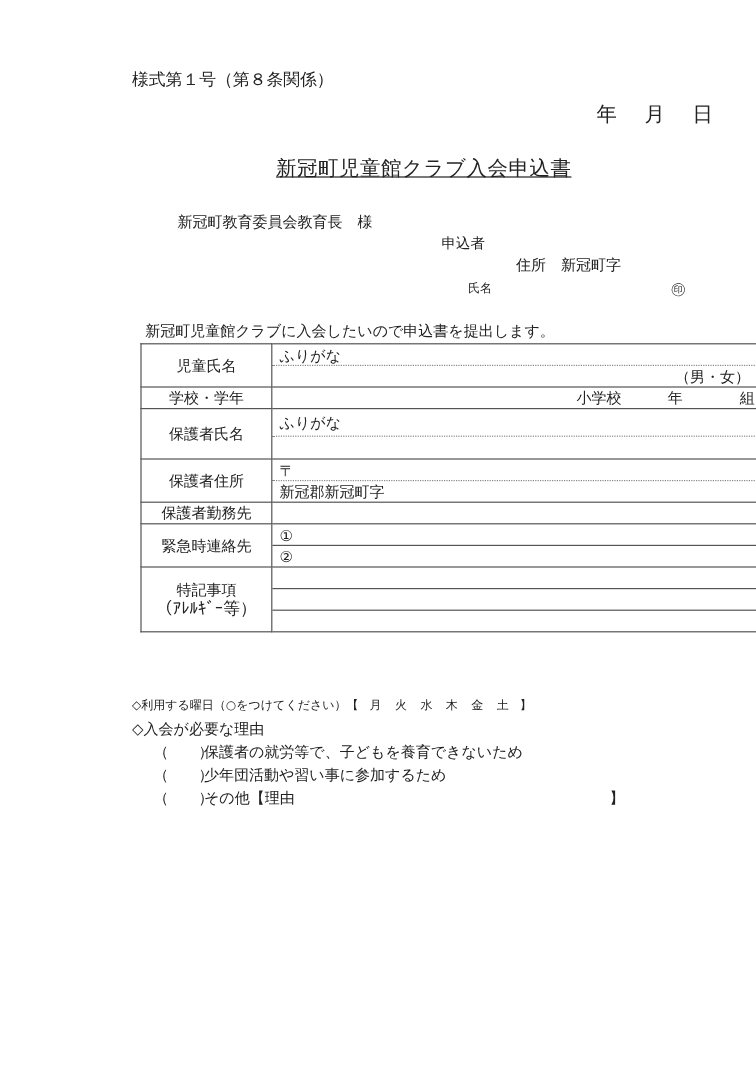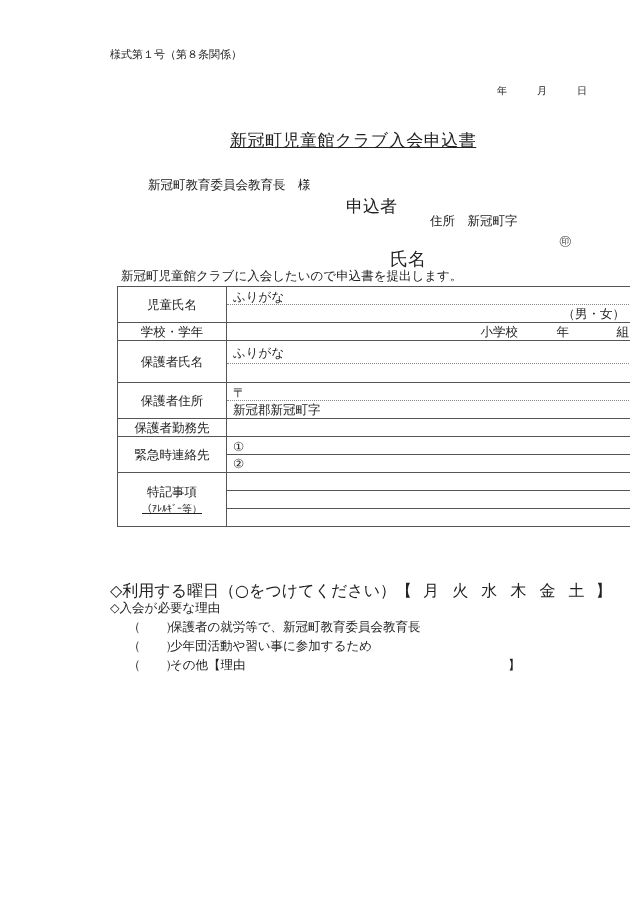--- a/index.html
+++ b/index.html
@@ -2,46 +2,46 @@
 <html><head>
 <meta charset="utf-8">
 <style>
   html, body { margin: 0; padding: 0; background: #ffffff; }
   body {
     width: 630px; height: 903px; position: relative; overflow: hidden;
     font-family: "DejaVu Serif", "Liberation Serif", serif;
     color: #222222; font-size: 12px;
   }
   .abs { position: absolute; white-space: nowrap; }
-  .form-no { left: 110px; top: 47px; font-size: 11px; }
-  .date { left: 497px; top: 84px; font-size: 10px; }
+  .form-no { left: 110px; top: 58px; font-size: 14px; }
+  .date { left: 497px; top: 84px; font-size: 17px; }
   .date span { display: inline-block; }
   .title { left: 230px; top: 129px; font-size: 17px; letter-spacing: 0.5px; text-decoration: underline; }
   .addressee { left: 148px; top: 177px; font-size: 12.5px; }
-  .applicant { left: 346px; top: 195px; font-size: 17px; }
+  .applicant { left: 368px; top: 195px; font-size: 12px; }
   .addr { left: 390px; top: 213px; font-size: 12.5px; margin-left: 40px; }
-  .name { left: 390px; top: 247px; font-size: 18px; }
+  .name { left: 390px; top: 233px; font-size: 10px; }
   .seal { left: 559px; top: 233px; font-size: 12.5px; }
   .intro { left: 121px; top: 268px; font-size: 12.5px; }
 
   table.form {
     position: absolute; left: 117px; top: 286px; width: 519px;
     border-collapse: collapse; table-layout: fixed; font-size: 12.5px;
   }
   table.form td { border: 1px solid #555; padding: 0; vertical-align: middle; }
   td.label { width: 108px; text-align: center; line-height: 17px; }
   .sub { display: block; height: 17px; line-height: 17px; padding-left: 6px; box-sizing: border-box; }
   .sub.dotted { border-bottom: 1px dotted #888; }
   .sub.solid { border-bottom: 1px solid #555; }
   .right { text-align: right; padding-right: 10px; }
   .school { display: flex; justify-content: flex-end; height: 17px; line-height: 17px; padding-right: 6px; }
   .school span { display: inline-block; }
-  .small-note { font-size: 10px; text-decoration: underline; }
+  .small-note { font-size: 14px; }
 
-  .days { left: 110px; top: 581px; font-size: 16px; }
+  .days { left: 110px; top: 581px; font-size: 10px; }
   .reason-h { left: 110px; top: 600px; font-size: 12.5px; }
   .reason { left: 128px; font-size: 12.5px; }
   .paren-box { display: inline-block; width: 38px; }
 </style>
 </head>
 <body>
 
 <div class="abs form-no">様式第１号（第８条関係）</div>
 
 <div class="abs date">
@@ -122,21 +122,21 @@
   <span style="margin-right:8px">木</span>
   <span style="margin-right:8px">金</span>
   <span style="margin-right:6px">土</span>
   <span>】</span>
 </div>
 
 <div class="abs reason-h">◇入会が必要な理由</div>
 
 <div class="abs reason" style="top:619px">
   <span class="paren-box">（　　）</span>
-  <span>保護者の就労等で、新冠町教育委員会教育長</span>
+  <span>保護者の就労等で、子どもを養育できないため</span>
 </div>
 <div class="abs reason" style="top:638px">
   <span class="paren-box">（　　）</span>
   <span>少年団活動や習い事に参加するため</span>
 </div>
 <div class="abs reason" style="top:657px">
   <span class="paren-box">（　　）</span>
   <span>その他【理由</span>
 </div>
 <div class="abs" style="left:508px;top:657px;font-size:12.5px">】</div>

